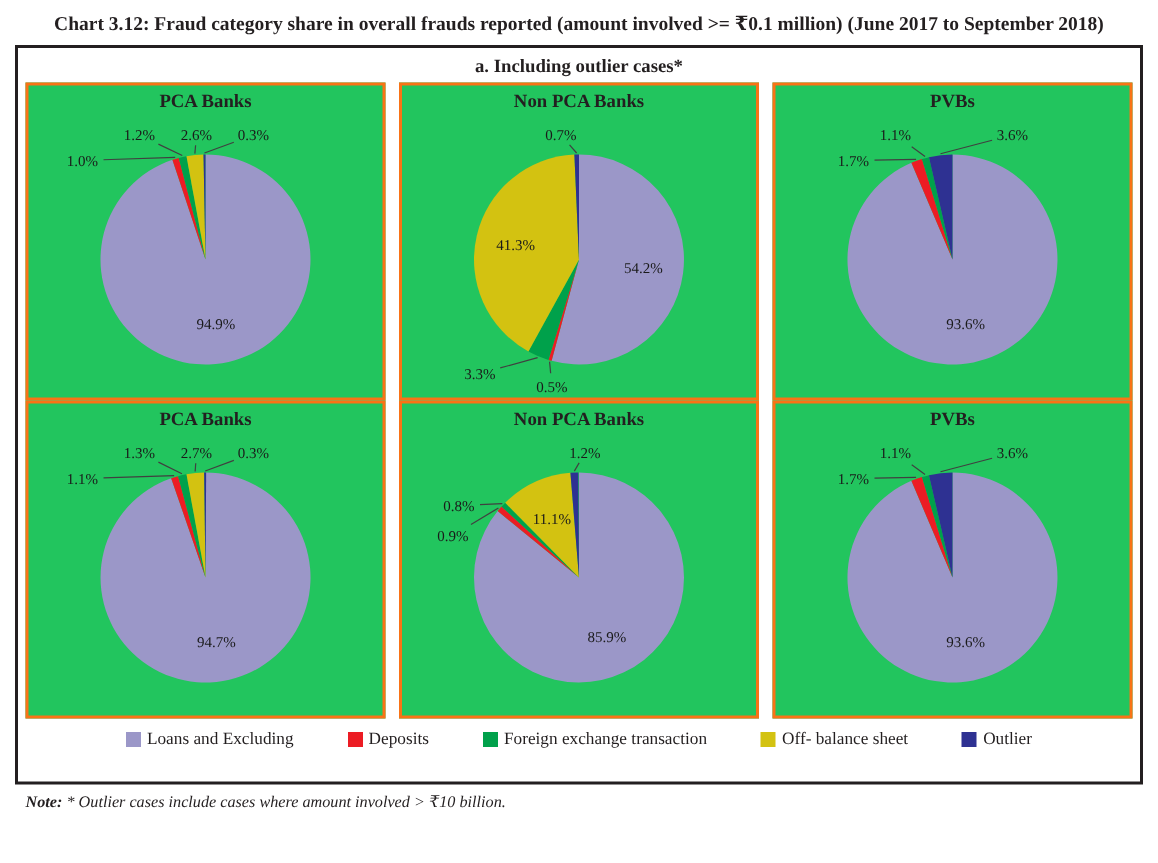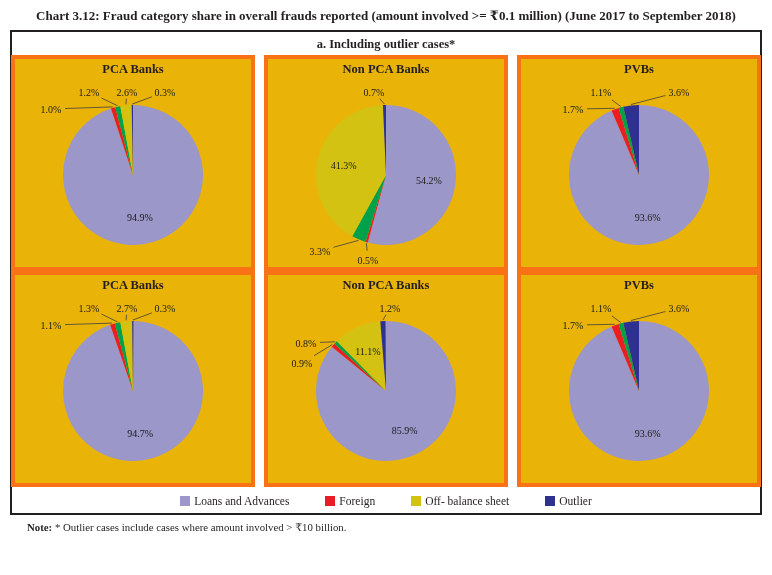--- a/index.html
+++ b/index.html
@@ -15,38 +15,38 @@
     text-align: center;
     font-weight: bold;
     font-size: 13px;
     padding: 8px 20px 6px 20px;
     color: #231f20;
   }
   .outer-box {
     margin: 0 10px;
     border: 2px solid #231f20;
     background: #ffffff;
-    padding: 2px 6px 0 6px;
+    padding: 2px 6px 16px 6px;
   }
   .section-heading {
     text-align: center;
     font-weight: bold;
     font-size: 12.5px;
     margin: 3px 0 3px 0;
     color: #231f20;
   }
   .panel-row {
     display: flex;
     gap: 9px;
     justify-content: center;
   }
   .panel {
     flex: 1 1 0;
-    border: 4px solid #f97316;
-    background: #eab308;
+    border: 2px solid #f97316;
+    background: #22c55e;
     padding-top: 3px;
   }
   .panel-title {
     text-align: center;
     font-weight: bold;
     font-size: 12.5px;
     color: #231f20;
     height: 17px;
   }
   .pie-svg { display: block; margin: 0 auto; }
@@ -63,24 +63,25 @@
     font-size: 11.5px;
     color: #231f20;
     white-space: nowrap;
   }
   .legend-swatch {
     display: inline-block;
     width: 10px; height: 10px;
     margin-right: 4px;
   }
   .footer {
-    margin: 5px 10px 0 27px;
+    margin: 5px 10px 0 17px;
     font-size: 10.8px;
     line-height: 1.32;
     color: #231f20;
+    font-style: italic;
   }
   .footer b { font-weight: bold; }
 </style>
 </head>
 <body>
 
 <div class="page">
 
   <div class="chart-title">Chart 3.12: Fraud category share in overall frauds reported (amount involved &gt;= ₹0.1 million) (June 2017 to September 2018)</div>
 
@@ -199,25 +200,29 @@
               <polyline points="144.4,16.5 110.0,25.5" fill="none" stroke="#404040" stroke-width="0.8"></polyline>
               <text x="158" y="16.5" text-anchor="middle" font-size="10" font-family="Liberation Serif, DejaVu Serif, serif" fill="#1a1a1a">3.6%</text>
             </svg>
         </div>
       </div>
     </div>
 
     <div class="legend-row">
       <span class="legend-item">
           <span class="legend-swatch" style="background: rgb(155, 151, 200);"></span>
-          <span>Loans and Advances</span>
+          <span>Loans and Excluding</span>
         </span>
       <span class="legend-item">
           <span class="legend-swatch" style="background: rgb(236, 28, 36);"></span>
-          <span>Foreign</span>
+          <span>Deposits</span>
+        </span>
+      <span class="legend-item">
+          <span class="legend-swatch" style="background: rgb(0, 161, 75);"></span>
+          <span>Foreign exchange transaction</span>
         </span>
       <span class="legend-item">
           <span class="legend-swatch" style="background: rgb(211, 194, 17);"></span>
           <span>Off- balance sheet</span>
         </span>
       <span class="legend-item">
           <span class="legend-swatch" style="background: rgb(46, 49, 146);"></span>
           <span>Outlier</span>
         </span>
     </div>

